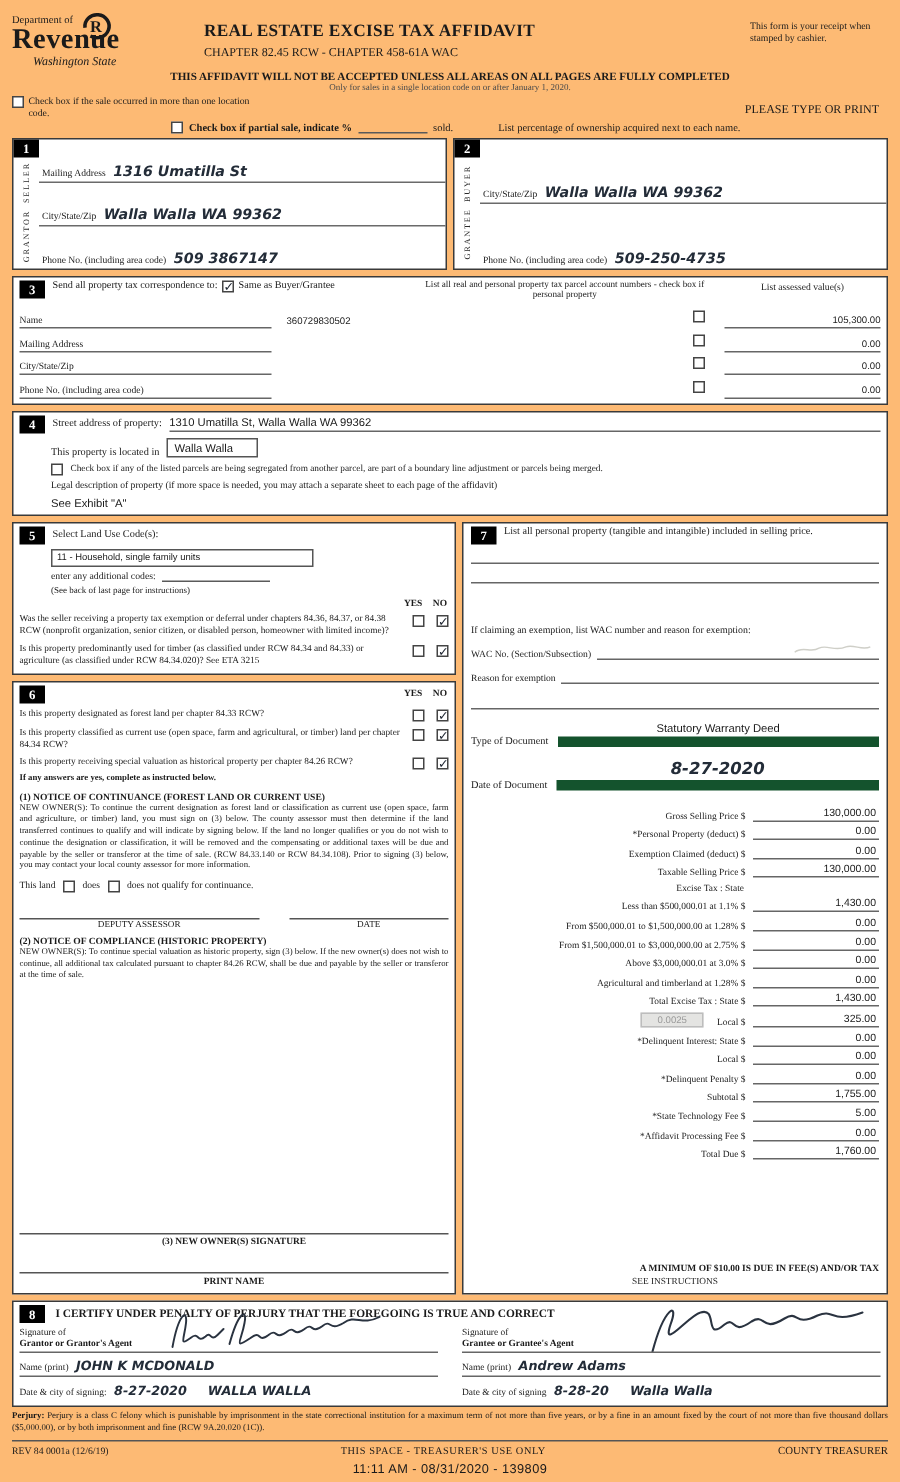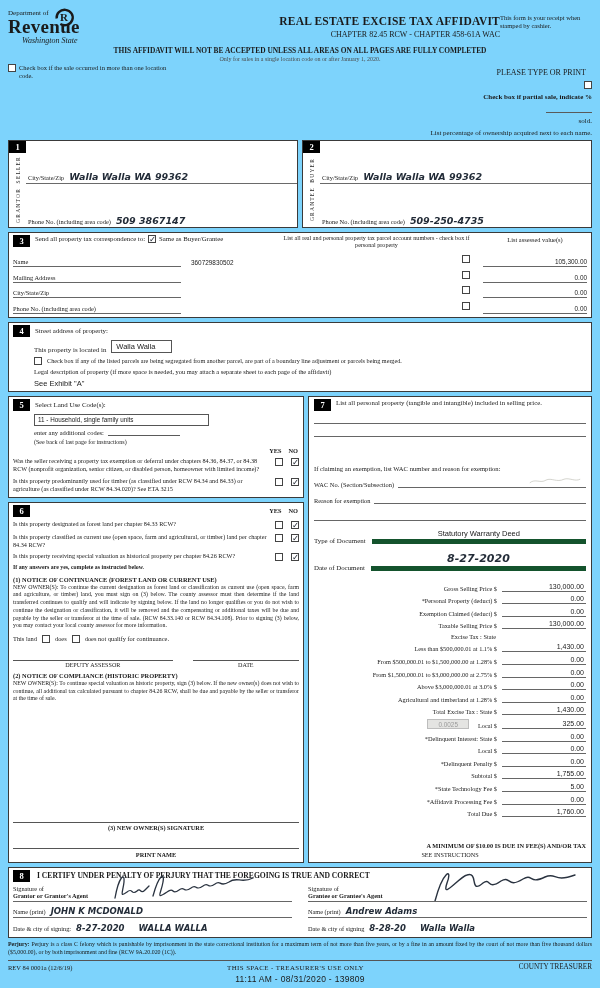--- a/index.html
+++ b/index.html
@@ -1,17 +1,17 @@
 <!DOCTYPE html>
 <html><head>
 <meta charset="utf-8">
 <style>
   *{box-sizing:border-box;margin:0;padding:0;}
   html,body{background:#8b8b8b;}
-  .page{width:600px;height:988px;margin:0 auto;background:#7dd3fc;color:#1a1a1a;
+  .page{width:600px;height:988px;margin:0 auto;background:#fdba74;color:#1a1a1a;
         font-family:"Liberation Serif",serif;font-size:7px;padding:6px 8px 4px;
         display:flex;flex-direction:column;overflow:hidden;position:relative;}
   .bold{font-weight:bold;}
   .it{font-style:italic;}
   .hw{font-family:"DejaVu Sans",sans-serif;font-style:italic;font-weight:bold;
       font-size:9.5px;color:#232c38;white-space:nowrap;}
   .hw.sm{font-size:8.5px;}
   .typed{font-family:"Liberation Sans",sans-serif;font-size:7.5px;}
   .badge{flex:none;display:inline-block;width:17px;height:12px;background:#000;color:#fff;
          font-size:8.5px;font-weight:bold;text-align:center;line-height:12px;}
@@ -20,30 +20,30 @@
   .uline{border-bottom:1px solid #5a5a5a;}
 
   
   .hdr{display:flex;align-items:flex-start;}
   .logo-block{width:128px;flex:none;}
   .logo-top{display:flex;align-items:flex-start;gap:2px;}
   .dept-of{font-size:7px;padding-top:3px;}
   .logo-mark{width:26px;height:22px;}
   .rev-name{font-size:19px;font-weight:bold;letter-spacing:.3px;line-height:.9;margin-top:-10px;}
   .wa-state{font-size:8px;margin-top:1px;margin-left:14px;}
-  .title-block{flex:1;text-align:right;padding-top:9px;}
+  .title-block{flex:1;text-align:left;padding-top:9px;}
   .main-title{font-size:11.5px;letter-spacing:.2px;}
   .sub-title{font-size:8px;margin-top:3px;}
   .receipt-note{width:92px;flex:none;font-size:6.5px;padding-top:8px;line-height:1.25;}
   .warning{text-align:center;font-size:7.4px;margin-top:1px;}
   .single-note{text-align:center;font-size:6px;color:#4a4a4a;margin-top:1px;}
   .hdr2{display:flex;justify-content:space-between;align-items:flex-start;margin-top:2px;}
   .multi-loc{display:flex;gap:3px;width:170px;font-size:6.5px;line-height:1.2;}
   .type-print{font-size:8px;padding:4px 6px 0 0;}
-  .partial-row{display:flex;align-items:flex-end;gap:4px;margin:1px 0 3px 106px;font-size:7px;flex-direction:column;}
+  .partial-row{display:flex;align-items:flex-end;gap:4px;margin:1px 0 3px 106px;font-size:7px;}
   .pct-blank{width:46px;height:8px;}
   .own-note{margin-left:26px;}
 
   
   .parties{display:flex;gap:4px;}
   .party{flex:1;border:1.5px solid #3a3a3a;display:flex;min-height:88px;background:#fff;}
   .vstrip{flex:none;width:17px;display:flex;flex-direction:column;align-items:center;}
   .vwords{flex:1;display:flex;flex-direction:column;align-items:center;justify-content:center;gap:5px;}
   .vwords span{writing-mode:vertical-rl;transform:rotate(180deg);font-size:5.5px;letter-spacing:1.2px;color:#2a2a2a;}
   .pfields{flex:1;display:flex;flex-direction:column;}
@@ -99,21 +99,21 @@
   .s6bottom{margin-top:auto;}
   .sigline-label{border-top:1px solid #555;text-align:center;font-size:6.3px;font-weight:bold;padding-top:1.5px;margin-top:17px;}
 
   
   .s7head{display:flex;gap:5px;align-items:flex-start;font-size:6.8px;}
   .s7blank{border-bottom:1px solid #666;height:13px;}
   .exem-label{font-size:6.6px;margin-top:28px;}
   .inrow{display:flex;align-items:flex-end;gap:4px;margin-top:6px;font-size:6.4px;}
   .inrow .fill{flex:1;border-bottom:1px solid #666;height:10px;position:relative;}
   .docrow{display:flex;align-items:flex-end;gap:6px;margin-top:8px;font-size:6.9px;}
-  .docrow .fill{flex:1;border-bottom:5px solid #14532d;padding-bottom:1px;text-align:center;}
+  .docrow .fill{flex:1;border-bottom:7px solid #14532d;padding-bottom:1px;text-align:center;}
   .money{margin-top:8px;}
   .mrow{display:flex;justify-content:flex-end;align-items:flex-end;gap:5px;margin-top:3.6px;}
   .mlabel{font-size:6.3px;}
   .mval{width:84px;border-bottom:1px solid #666;text-align:right;font-family:"Liberation Sans",sans-serif;
         font-size:7px;padding:0 2px 1px 0;}
   .m-header{margin-right:90px;}
   .rate-box{background:#e4e4e2;border:1px solid #bdbdbd;color:#9a9a9a;font-size:6.4px;
             padding:.5px 10px;margin-right:4px;font-family:"Liberation Sans",sans-serif;}
   .s7bottom{margin-top:auto;padding-top:4px;}
   .min-note{font-size:6.3px;font-weight:bold;text-align:right;}
@@ -186,20 +186,24 @@
     <div class="party">
       <div class="vstrip">
         <span class="badge">1</span>
         <div class="vwords">
           <span>SELLER</span>
           <span>GRANTOR</span>
         </div>
       </div>
       <div class="pfields">
         <div class="prow">
+          <span class="plabel">Mailing Address</span>
+          <span class="pval hw">1316 Umatilla St</span>
+        </div>
+        <div class="prow">
           <span class="plabel">City/State/Zip</span>
           <span class="pval hw">Walla Walla WA 99362</span>
         </div>
         <div class="prow">
           <span class="plabel">Phone No. (including area code)</span>
           <span class="pval hw">509 3867147</span>
         </div>
       </div>
     </div>
     <div class="party">
@@ -262,20 +266,21 @@
           <span class="cb"></span>
         </div>
       <div class="s3c val typed">0.00</div>
     </div>
   </div>
 
   <div class="sec">
     <div class="s4row first">
       <span class="badge">4</span>
       <span>Street address of property:</span>
+      <span class="s4fill typed">1310 Umatilla St, Walla Walla WA  99362</span>
     </div>
     <div class="s4row">
       <span style="margin-left:21px;">This property is located in</span>
       <span class="loc-box typed">Walla Walla</span>
     </div>
     <div class="s4row">
       <span class="cb" style="margin-left:21px;"></span>
       <span class="seg-label">Check box if any of the listed parcels are being segregated from another parcel, are part of a boundary line adjustment or parcels being merged.</span>
     </div>
     <div class="s4row">

